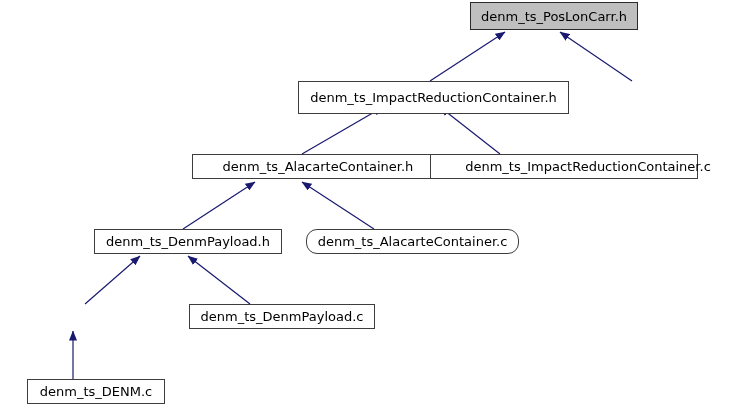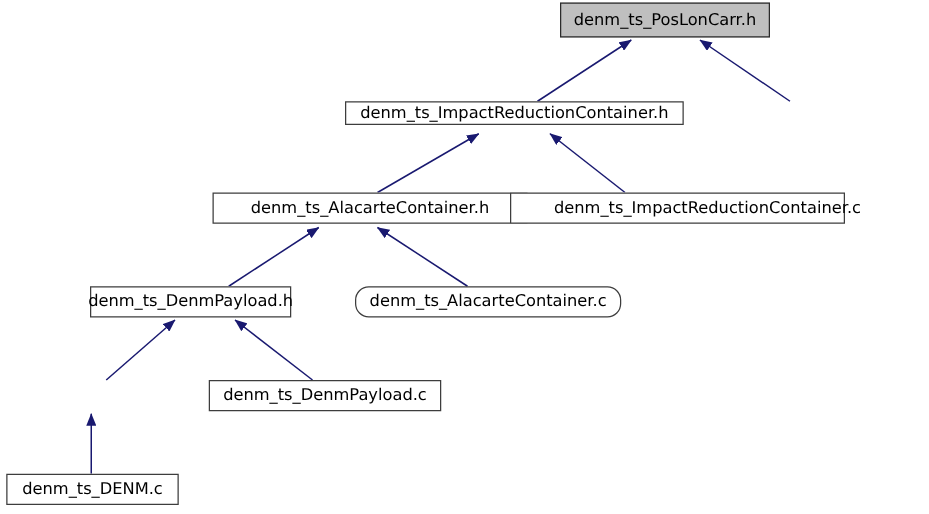--- a/index.html
+++ b/index.html
@@ -28,20 +28,21 @@
     background: #ffffff;
     border: 1px solid #3d3d3d;
     color: #000000;
     font-size: 13px;
     line-height: 1;
     display: flex;
     align-items: center;
     justify-content: center;
     white-space: nowrap;
     cursor: pointer;
+    margin-left: 22px;
   }
   .node.current {
     background: #bfbfbf;
     border: 1.5px solid #2b2b2b;
     cursor: default;
   }
   .edge-line {
     stroke: #191970;
     stroke-width: 1.2;
     fill: none;
@@ -64,28 +65,28 @@
     <line class="edge-line" x1="500" y1="154" x2="440" y2="107" marker-end="url(#arrow)"></line>
     <line class="edge-line" x1="183" y1="229" x2="255" y2="182" marker-end="url(#arrow)"></line>
     <line class="edge-line" x1="374" y1="229" x2="302" y2="182" marker-end="url(#arrow)"></line>
     <line class="edge-line" x1="85" y1="304" x2="140" y2="256" marker-end="url(#arrow)"></line>
     <line class="edge-line" x1="250" y1="304" x2="188" y2="256" marker-end="url(#arrow)"></line>
     <line class="edge-line" x1="73" y1="379" x2="73" y2="331" marker-end="url(#arrow)"></line>
   </svg>
 
   <div class="node current" style="left:448px; top:2px;   width:168px; height:28px;">denm_ts_PosLonCarr.h</div>
 
-  <div class="node" style="left:276px; top:81px;  width:271px; height:19px;">denm_ts_ImpactReductionContainer.h</div>
+  <div class="node" style="left:276px; top:81px;  width:271px; height:33px;">denm_ts_ImpactReductionContainer.h</div>
 
 
   <div class="node" style="left:170px; top:154px; width:252px; height:25px;">denm_ts_AlacarteContainer.h</div>
 
   <div class="node" style="left:408px; top:154px; width:268px; height:25px;padding-left:48px;">denm_ts_ImpactReductionContainer.c</div>
 
-  <div class="node" style="left:72px;  top:229px; width:161px; height:25px;">denm_ts_DenmPayload.h</div>
+  <div class="node" style="left:72px;  top:229px; width:188px; height:25px;">denm_ts_DenmPayload.h</div>
 
   <div class="node" style="left:284px; top:229px; width:213px; height:25px;border-radius:11px;">denm_ts_AlacarteContainer.c</div>
 
 
   <div class="node" style="left:5px;   top:379px; width:138px; height:25px;">denm_ts_DENM.c</div>
 
   <div class="node" style="left:167px; top:304px; width:186px; height:25px;">denm_ts_DenmPayload.c</div>
 
 </div>
 

